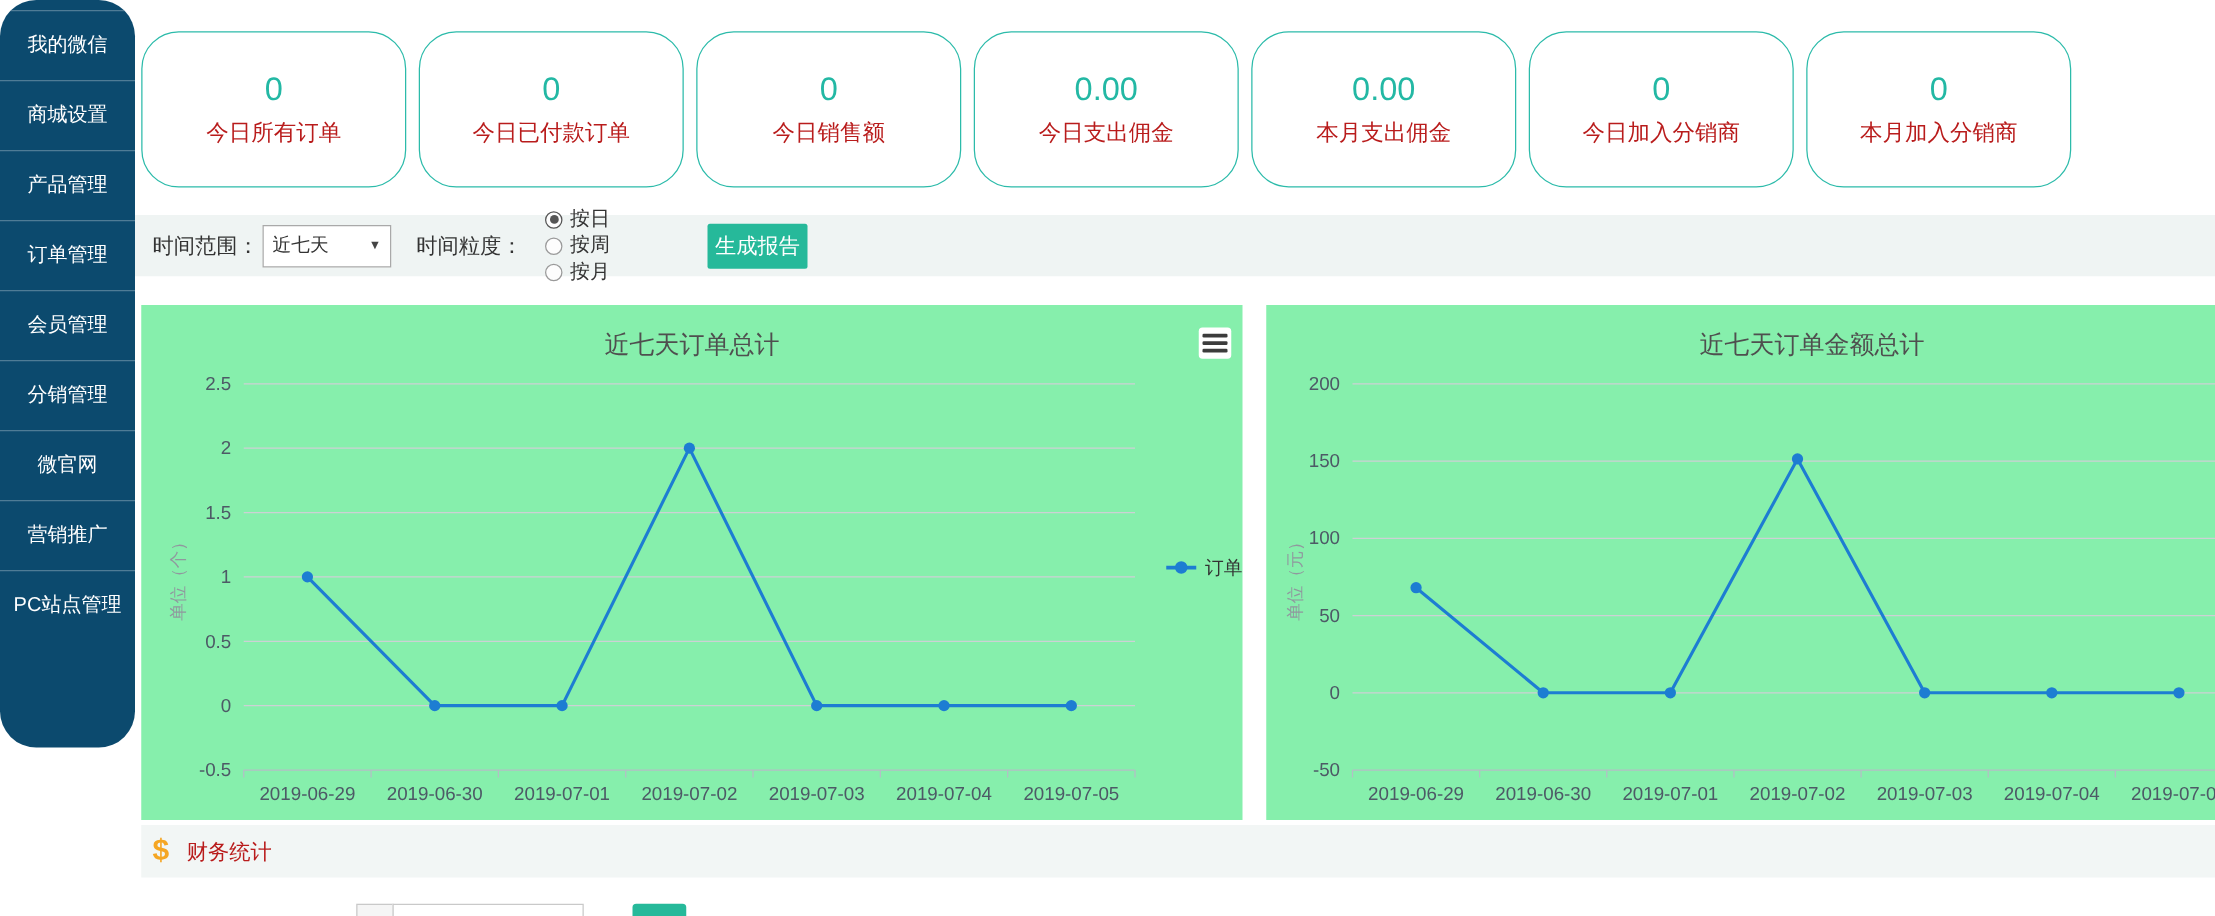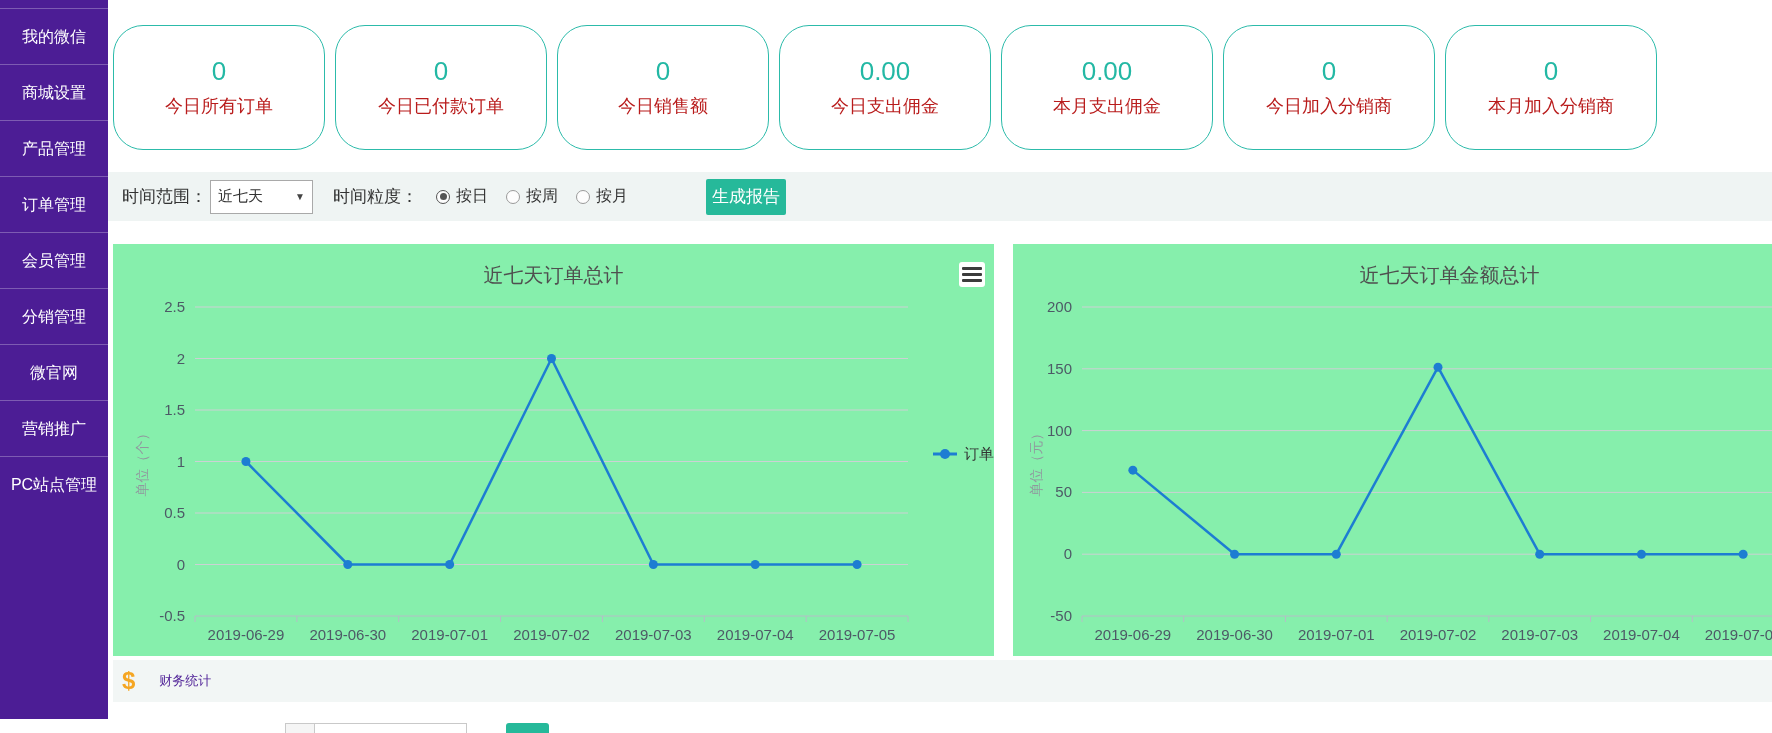--- a/index.html
+++ b/index.html
@@ -2,22 +2,22 @@
 <html><head>
 <meta charset="utf-8">
 <style>
   html,body{margin:0;padding:0;}
   body{
     width:1772px;height:733px;overflow:hidden;position:relative;
     background:#ffffff;font-family:"Liberation Sans","DejaVu Sans",sans-serif;color:#333;
   }
   
   .sidebar{
-    position:absolute;left:0;top:0;width:108px;height:719px;
-    background:#4c1d95;padding-top:8px;box-sizing:border-box;
+    position:absolute;left:0;top:0;width:108px;height:598px;
+    background:#0c4a6e;padding-top:8px;box-sizing:border-box;border-radius:29px;
   }
   .sidebar-item{
     height:56px;line-height:55px;text-align:center;color:#ffffff;font-size:16px;
     border-top:1px solid rgba(255,255,255,.28);cursor:pointer;box-sizing:border-box;
     white-space:nowrap;
   }
   
   .cards{position:absolute;left:113px;top:25px;display:flex;gap:10px;}
   .stat-card{
     flex:none;width:212px;height:125px;box-sizing:border-box;
@@ -32,21 +32,21 @@
     background:#eff4f3;display:flex;align-items:center;padding-left:14px;box-sizing:border-box;
   }
   .fb-label{font-size:17px;color:#333;}
   .fb-select{
     width:103px;height:34px;background:#fff;border:1px solid #a9a9a9;
     display:flex;align-items:center;justify-content:space-between;
     padding:15px 7px;box-sizing:border-box;margin-left:3px;font-size:15px;cursor:pointer;
   }
   .fb-select .arrow{font-size:10px;color:#444;}
   .fb-gran{margin-left:20px;}
-  .radio-group{display:flex;align-items:center;}
+  .radio-group{display:flex;align-items:center;flex-direction:column;}
   .radio-item{display:flex;align-items:center;margin-left:18px;cursor:pointer;}
   .radio-circle{
     width:14px;height:14px;border-radius:50%;border:1.5px solid #9a9a9a;background:#fdfdfd;
     box-sizing:border-box;display:inline-flex;align-items:center;justify-content:center;
   }
   .radio-circle.checked{border-color:#555;}
   .radio-circle.checked::after{content:"";width:7px;height:7px;border-radius:50%;background:#555;}
   .radio-text{font-size:16px;margin-left:6px;}
   .gen-btn{
     margin-left:78px;width:80px;height:36px;background:#26b99a;color:#fff;border:none;
@@ -66,21 +66,21 @@
     padding:0 3px;box-sizing:border-box;cursor:pointer;
   }
   .toolbox span{display:block;height:3px;background:#3c3c3c;border-radius:1px;}
   .panel svg{position:absolute;left:0;top:0;}
   
   .finance-band{
     position:absolute;left:113px;top:660px;width:1659px;height:42px;background:#f2f6f5;
     display:flex;align-items:center;padding-left:9px;box-sizing:border-box;
   }
   .dollar{color:#f5a623;font-size:24px;font-weight:bold;line-height:24px;}
-  .finance-title{font-size:13px;color:#4c1d95;margin-left:24px;}
+  .finance-title{font-size:17px;color:#b91c1c;margin-left:14px;}
   
   .bottom-row{position:absolute;left:0;top:723px;width:1772px;height:40px;}
   .input-addon{
     position:absolute;left:285px;top:0;width:30px;height:34px;background:#f5f5f5;
     border:1px solid #c9c9c9;box-sizing:border-box;
   }
   .bottom-input{
     position:absolute;left:314px;top:0;width:153px;height:34px;background:#fff;
     border:1px solid #c9c9c9;box-sizing:border-box;font-family:inherit;font-size:14px;padding:0 6px;
   }

